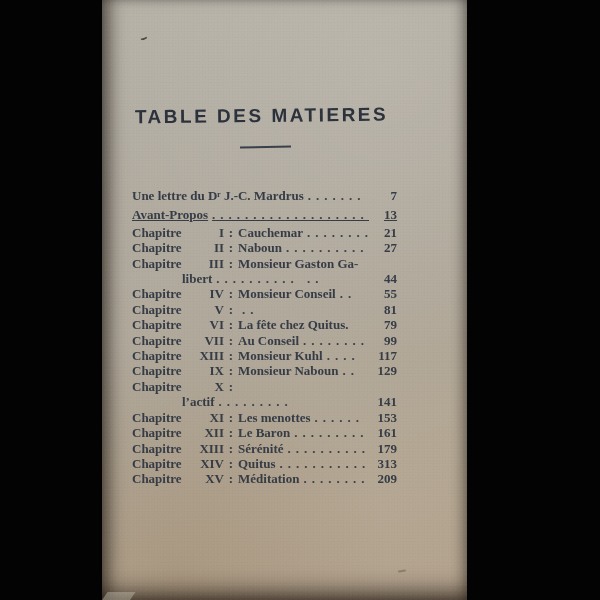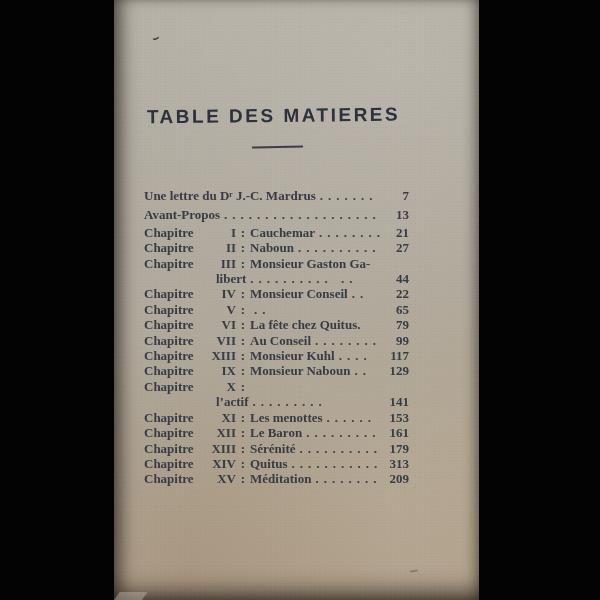--- a/index.html
+++ b/index.html
@@ -2,21 +2,21 @@
 <html><head>
 <meta charset="utf-8">
 <style>
   html,body{margin:0;padding:0;background:#000;}
   .scene{
     position:relative;width:600px;height:600px;overflow:hidden;
     background:#030303;
     font-family:"Liberation Serif","DejaVu Serif",serif;
   }
   .book-page{
-    position:absolute;left:114px;top:0;width:365px;height:600px;
+    position:absolute;left:102px;top:0;width:365px;height:600px;
     background:
       radial-gradient(130% 80% at 78% 12%, rgba(255,255,255,0.10), transparent 60%),
       radial-gradient(90% 60% at 20% 95%, rgba(120,85,50,0.18), transparent 65%),
       linear-gradient(163deg,#b6b2a7 0%,#b1aba0 30%,#b0a89a 55%,#b4a793 80%,#b3a28d 100%);
     box-shadow:
       inset 14px 0 18px -8px rgba(15,8,4,.60),
       inset -10px 0 14px -8px rgba(15,8,4,.45),
       inset 0 -18px 22px -10px rgba(22,13,6,.65),
       inset 0 5px 10px -7px rgba(22,13,6,.18);
   }
@@ -51,26 +51,26 @@
     width:51px;height:2px;background:#3a4049;margin:19px auto 0;
     position:relative;left:-19px;transform:rotate(-1.2deg);
   }
   .toc{
     margin-top:40px;
     font-size:13px;font-weight:700;line-height:15.4px;
     color:#363c46;
   }
   .row{display:flex;align-items:baseline;padding:0 70px 0 30px;}
   .row:nth-child(1){margin-bottom:4px;}
-  .row:nth-child(2){margin-bottom:2px;}
+  .row:nth-child(2){margin-bottom:2px;text-decoration:underline;}
   .col-label{flex:0 0 60px;white-space:nowrap;}
   .col-num{flex:0 0 32px;text-align:right;white-space:nowrap;}
   .col-colon{flex:0 0 14px;text-align:center;}
   .col-title{flex:0 0 auto;white-space:nowrap;}
-  .col-title.indent{margin-left:72px;}
+  .col-title.indent{margin-left:50px;}
   .dots{
     flex:1 1 0;min-width:0;overflow:hidden;white-space:nowrap;
     letter-spacing:5px;margin-left:4px;margin-right:2px;color:#3b4049;
   }
   .col-page{flex:0 0 26px;text-align:right;white-space:nowrap;}
 </style>
 </head>
 <body>
 
 <div class="scene">
@@ -121,28 +121,28 @@
           <span class="col-title indent">libert</span>
           <span class="dots">.......... ..</span>
           <span class="col-page">44</span>
         </div>
         <div class="row">
           <span class="col-label">Chapitre</span>
           <span class="col-num">IV</span>
           <span class="col-colon">:</span>
           <span class="col-title">Monsieur Conseil</span>
           <span class="dots">..</span>
-          <span class="col-page">22</span>
+          <span class="col-page">55</span>
         </div>
         <div class="row">
           <span class="col-label">Chapitre</span>
           <span class="col-num">V</span>
           <span class="col-colon">:</span>
           <span class="dots">..</span>
-          <span class="col-page">65</span>
+          <span class="col-page">81</span>
         </div>
         <div class="row">
           <span class="col-label">Chapitre</span>
           <span class="col-num">VI</span>
           <span class="col-colon">:</span>
           <span class="col-title">La fête chez Quitus.</span>
           <span class="dots"></span>
           <span class="col-page">79</span>
         </div>
         <div class="row">

